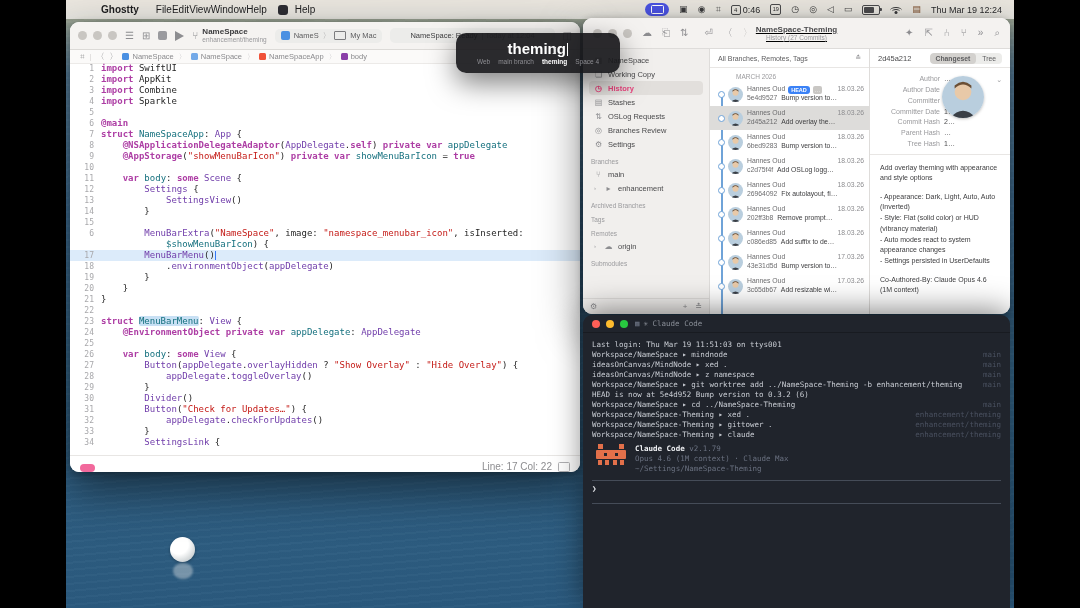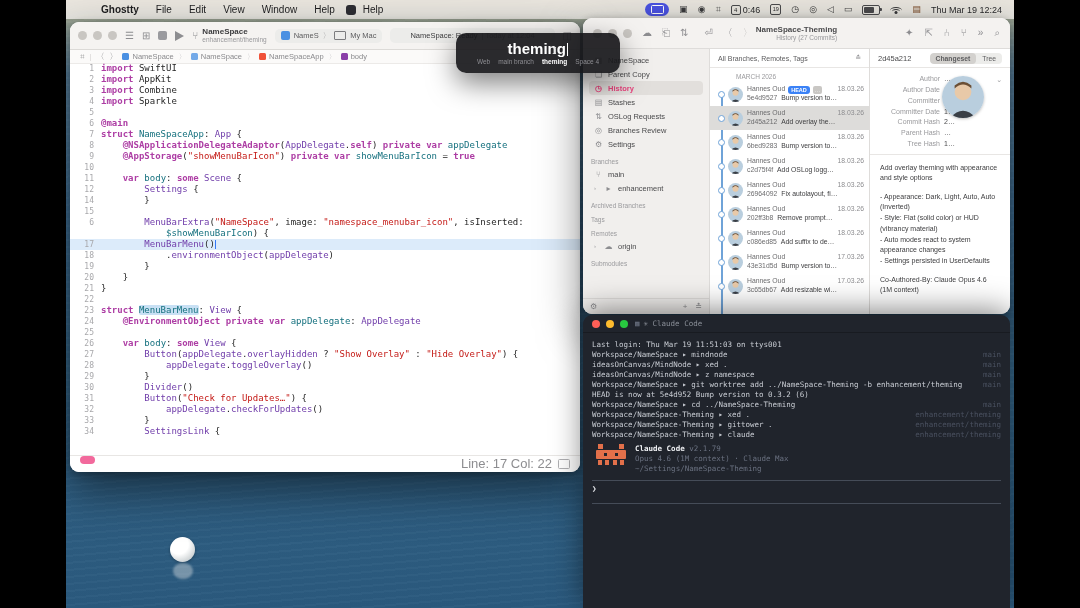--- a/index.html
+++ b/index.html
@@ -68,30 +68,30 @@
   .code-row .num{width:24px;text-align:right;padding-right:7px;color:#a8a8ab;font-size:8px;flex:none;}
   .code-row .toks{white-space:pre;}
   .c-k{color:#ad3da4;font-weight:bold;}
   .c-p{color:#262626;}
   .c-t{color:#703daa;}
   .c-d{color:#14707e;}
   .c-s{color:#c41a16;}
   .c-dh{color:#14707e;background:#c8e0f4;border-radius:2px;}
   .caret{display:inline-block;width:1px;height:9px;background:#3478f6;vertical-align:middle;}
   #xcode .statusbar{position:absolute;left:0;right:0;bottom:0;height:16px;background:#fff;border-top:1px solid #e8e6e4;
-    border-radius:0 0 9px 9px;display:flex;align-items:flex-start;padding:0 10px;font-size:13px;color:#8d8d90;}
+    border-radius:0 0 9px 9px;display:flex;align-items:flex-end;padding:0 10px;font-size:10px;color:#8d8d90;}
   .pink-badge{width:15px;height:8px;border-radius:4px;background:#f2699c;}
   #xcode .statusbar .rt{margin-left:auto;display:flex;align-items:center;gap:6px;}
   .doc-ic{width:10px;height:8px;border:1px solid #b0b0b3;border-radius:1.5px;}
   
   #tower{left:583px;top:18px;width:427px;height:296px;background:#fff;display:flex;flex-direction:column;overflow:hidden;}
   #tower .titlebar{height:30px;background:#f4f2f0;border-bottom:1px solid #dedcda;border-radius:9px 9px 0 0;
     display:flex;align-items:center;padding:0 10px;gap:10px;}
   .tw-ic{color:#8d8d90;font-size:10px;line-height:1;}
-  .tw-title{position:absolute;left:50%;transform:translateX(-50%);text-align:right;line-height:1.15;}
+  .tw-title{position:absolute;left:50%;transform:translateX(-50%);text-align:center;line-height:1.15;text-decoration:underline;}
   .tw-title .t{font-size:8px;font-weight:bold;color:#4a4a4c;}
   .tw-title .s{font-size:6.5px;color:#9a9a9d;}
   #tower .titlebar .rticons{margin-left:auto;display:flex;gap:11px;align-items:center;}
   #tower .body{flex:1;display:flex;min-height:0;}
   #tw-sidebar{width:126px;background:#f1efed;border-right:1px solid #dedcda;display:flex;flex-direction:column;font-size:7.5px;color:#4a4a4c;}
   #tw-sidebar .scroll{flex:1;padding:4px 6px;overflow:hidden;}
   .sb-item{display:flex;align-items:center;gap:5px;padding:2.5px 5px;border-radius:4px;}
   .sb-item.selected{background:#e2dfdc;color:#e8427c;font-weight:bold;}
   .sb-item.selected .sbi{color:#e8427c;}
   .sbi{width:9px;color:#8d8d90;font-size:8px;text-align:center;flex:none;}
@@ -166,21 +166,21 @@
   <div id="desktop">
     <div class="waves"></div>
     <div class="buoy"></div>
     <div class="buoy-reflection"></div>
   </div>
 
   <div id="menubar">
     <div class="left">
       <span style="font-size:11px;"></span>
       <span class="appname">Ghostty</span>
-      <span class="menus" style="display:flex;gap:17px;">
+      <span class="menus" style="display:flex;">
           <span class="menu-item">File</span>
           <span class="menu-item">Edit</span>
           <span class="menu-item">View</span>
           <span class="menu-item">Window</span>
           <span class="menu-item">Help</span>
         </span>
       <span style="width:10px;height:10px;border-radius:3px;background:#2d2d33;display:inline-block;margin:0 -6px;"></span>
       <span class="menu-item" style="margin-left:-4px;">Help</span>
     </div>
     <div class="right">
@@ -313,20 +313,24 @@
         </div>
         <div class="code-row">
           <span class="num">11</span>
           <span class="toks"><span class="c-p">    </span><span class="c-k">var</span><span class="c-d"> body</span><span class="c-p">: </span><span class="c-k">some</span><span class="c-p"> </span><span class="c-t">Scene</span><span class="c-p"> {</span></span>
         </div>
         <div class="code-row">
           <span class="num">12</span>
           <span class="toks"><span class="c-p">        </span><span class="c-t">Settings</span><span class="c-p"> {</span></span>
         </div>
         <div class="code-row">
+          <span class="num">13</span>
+          <span class="toks"><span class="c-p">            </span><span class="c-t">SettingsView</span><span class="c-p">()</span></span>
+        </div>
+        <div class="code-row">
           <span class="num">14</span>
           <span class="toks"><span class="c-p">        }</span></span>
         </div>
         <div class="code-row">
           <span class="num">15</span>
           <span class="toks"></span>
         </div>
         <div class="code-row">
           <span class="num">6</span>
           <span class="toks"><span class="c-p">        </span><span class="c-t">MenuBarExtra</span><span class="c-p">(</span><span class="c-s">"NameSpace"</span><span class="c-p">, image: </span><span class="c-s">"namespace_menubar_icon"</span><span class="c-p">, isInserted:</span></span>
@@ -445,21 +449,21 @@
     </div>
     <div class="body">
       <div id="tw-sidebar">
         <div class="scroll">
             <div class="sb-item">
               <span class="sbi">▦</span>
               <span>NameSpace</span>
             </div>
             <div class="sb-item">
               <span class="sbi">❏</span>
-              <span>Parent Copy</span>
+              <span>Working Copy</span>
             </div>
             <div class="sb-item selected">
               <span class="sbi">◷</span>
               <span>History</span>
             </div>
             <div class="sb-item">
               <span class="sbi">▤</span>
               <span>Stashes</span>
             </div>
             <div class="sb-item">

